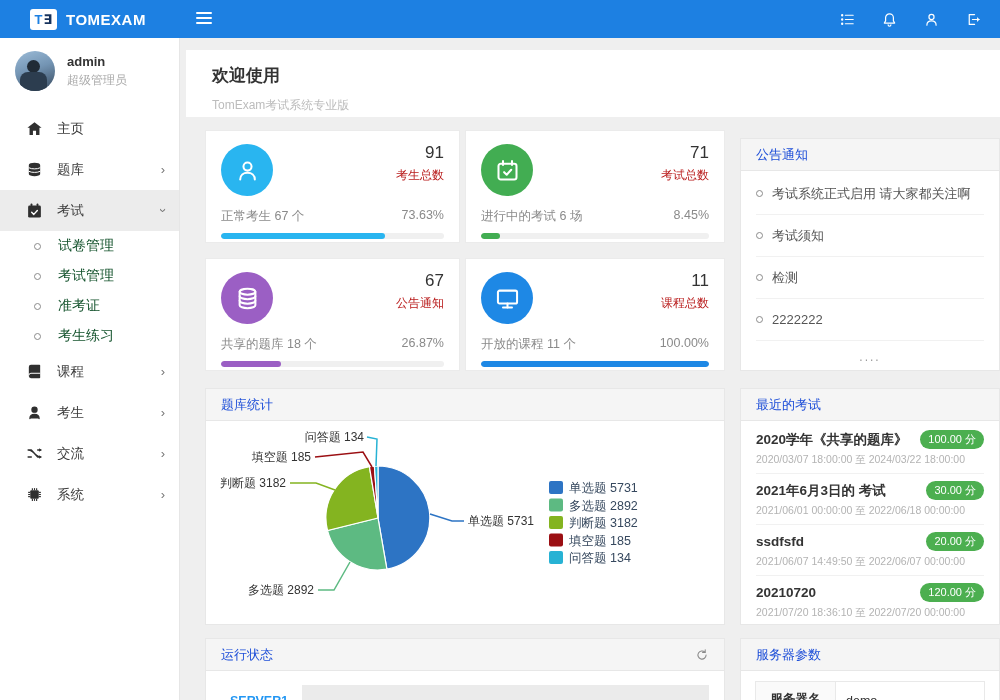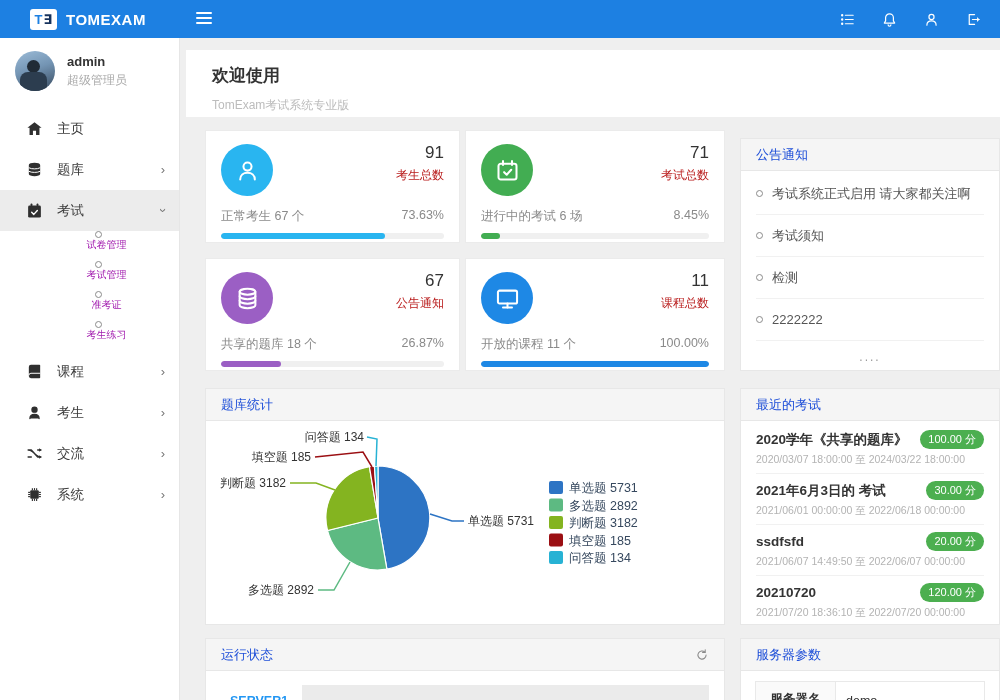--- a/index.html
+++ b/index.html
@@ -36,21 +36,21 @@
   .urole { font-size:12px; color:#aaa; margin-top:3px; }
   .nav { margin-top:4px; }
   .nav-item { display:flex; align-items:center; height:41px; padding:0 14px 0 26px;
     cursor:pointer; font-size:13.5px; color:#3c3c3c; }
   .nav-item.active { background:#ececec; }
   .nav-item .nicon { width:17px; height:17px; margin-right:14px; display:flex; }
   .nav-item .nicon svg { width:17px; height:17px; fill:#2f2f2f; stroke:#2f2f2f; }
   .chev { margin-left:auto; color:#777; font-size:13px; line-height:1; }
   .chev.down { transform:rotate(90deg); }
   .subnav .sub-item { display:flex; align-items:center; height:30px; padding-left:34px;
-    font-size:10px; color:#a21caf; cursor:pointer;flex-direction:column; }
+    font-size:14px; color:#14532d; cursor:pointer; }
   .ring { width:7px; height:7px; border:1px solid #8b8b8b; border-radius:50%; margin-right:17px; }
 
   
   .main { position:absolute; left:186px; top:38px; width:814px; bottom:0; }
   .welcome { position:absolute; left:0; top:12px; width:814px; height:67px; background:#fff; padding:14px 0 0 26px; }
   .welcome h1 { font-size:17px; color:#333; }
   .welcome p { font-size:12px; color:#bcbcbc; margin-top:10px; }
 
   .card { position:absolute; background:#fff; border:1px solid #ebebeb; height:113px; padding:13px 15px 0; }
   .card-top { display:flex; }

